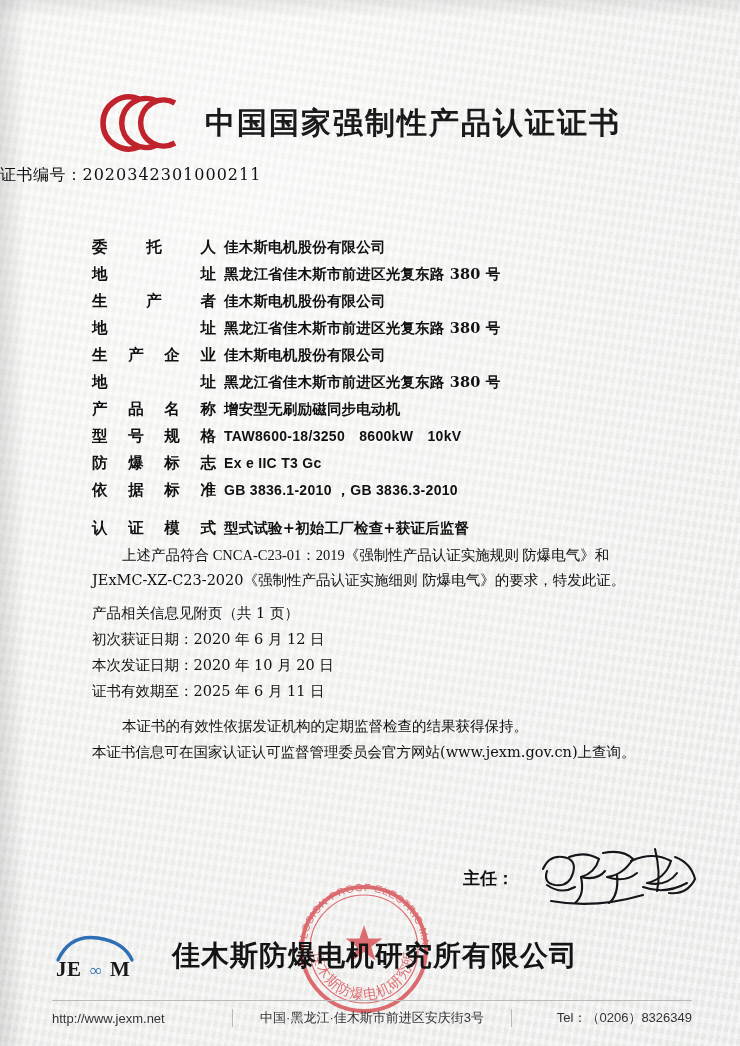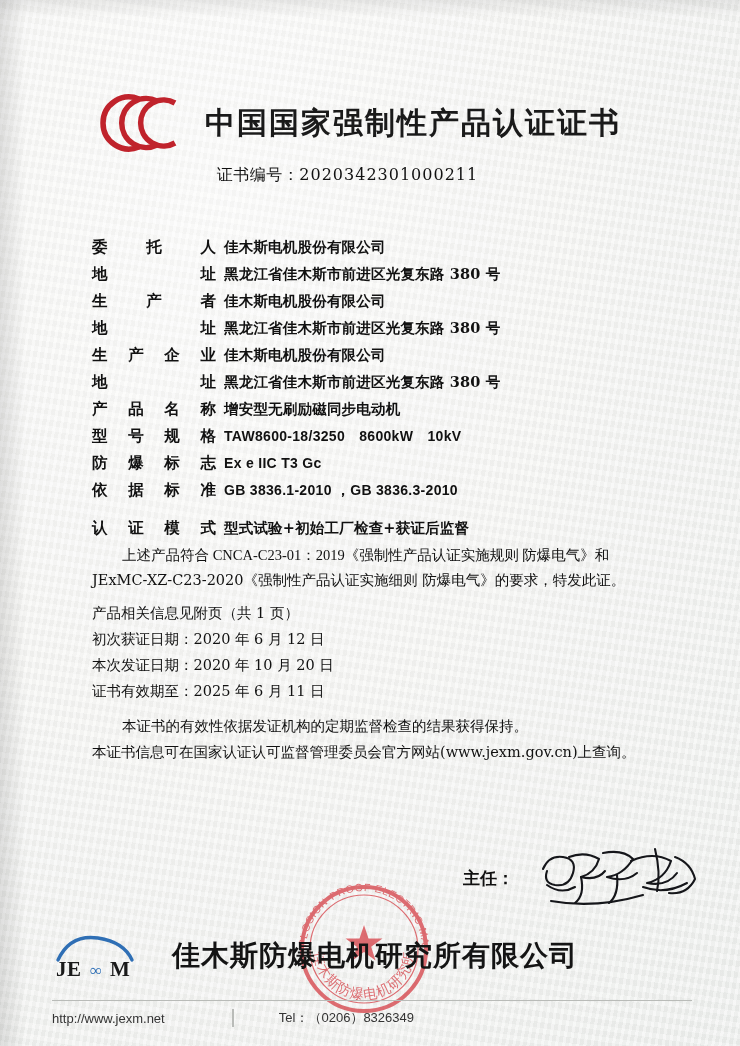--- a/index.html
+++ b/index.html
@@ -70,21 +70,20 @@
     color: #1a1a1a;
     margin-left: 18px;
     white-space: nowrap;
   }
 
   .cert-number {
     position: absolute;
     top: 165px;
     left: 0;
     width: 695px;
-    text-align: center;
     font-family: "DejaVu Serif", "Liberation Serif", serif;
     font-size: 16px;
     color: #111;
     letter-spacing: 0.5px;
   }
   .cert-number .num {
     letter-spacing: 1px;
   }
 
   
@@ -457,17 +456,18 @@
     <div class="brand-name">佳木斯防爆电机研究所有限公司</div>
   </div>
 
   <div class="footer-rule"></div>
 
   <div class="footer">
     <div class="f-left">
       <a class="plain" href="#">http://www.jexm.net</a>
     </div>
     <div class="sep"></div>
+    <div class="f-mid">中国·黑龙江·佳木斯市前进区安庆街3号</div>
     <div class="sep"></div>
     <div class="f-right">Tel：（0206）8326349</div>
   </div>
 
 </div>
 
 </body></html>

